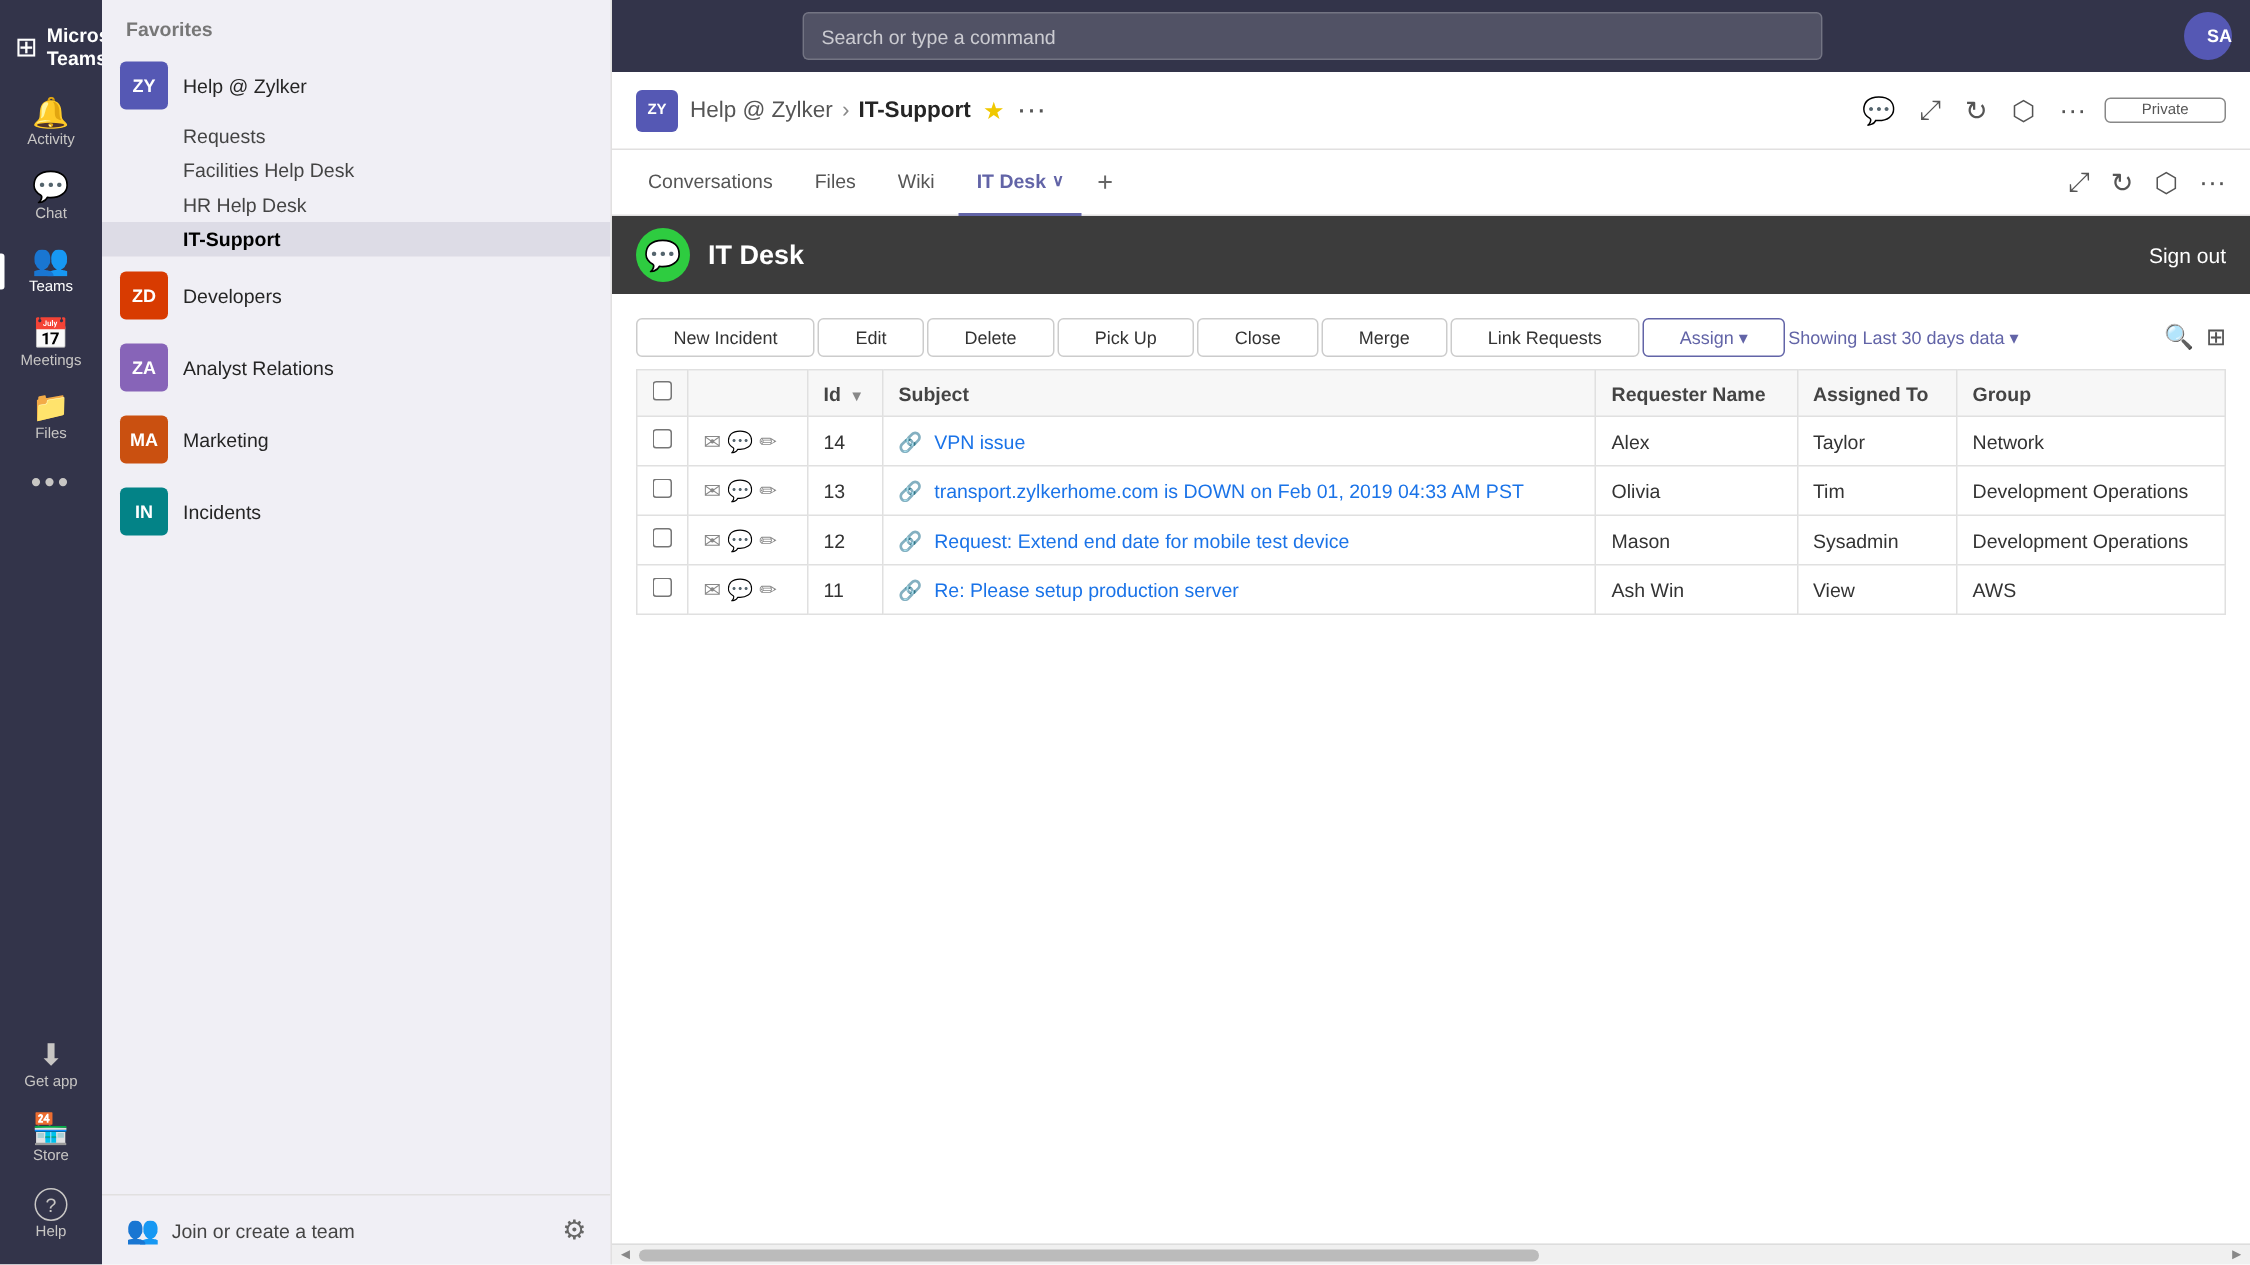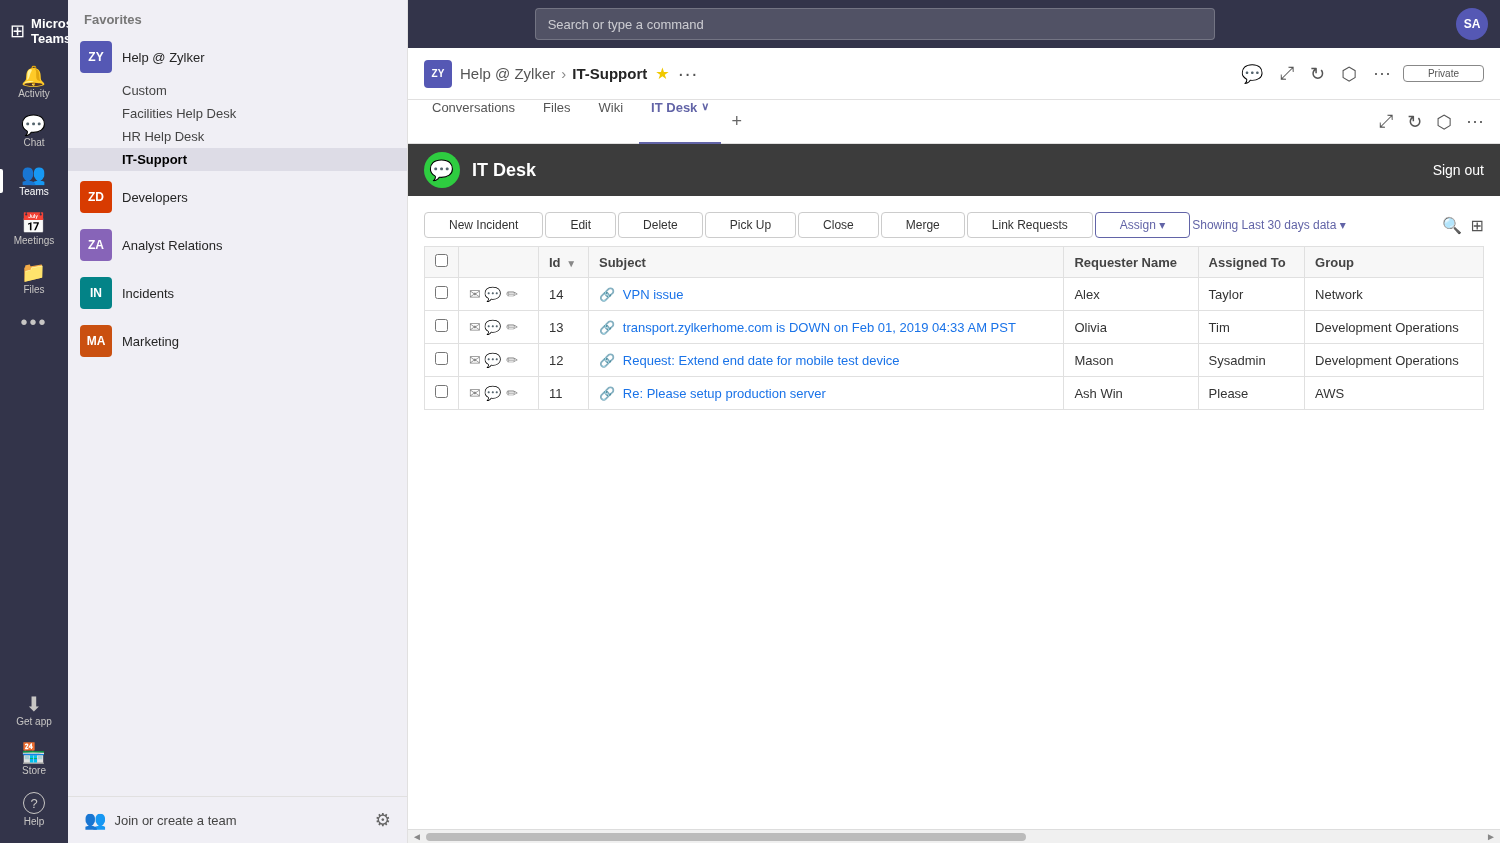--- a/index.html
+++ b/index.html
@@ -154,21 +154,21 @@
       margin: 0 auto;
     }
     .user-avatar-top {
       width: 32px;
       height: 32px;
       border-radius: 50%;
       background: #5558b4;
       color: white;
       display: flex;
       align-items: center;
-      justify-content: center;
+      justify-content: flex-end;
       font-size: 12px;
       font-weight: 700;
       cursor: pointer;
       margin-left: auto;
     }
 
     
     .channel-header {
       height: 52px;
       display: flex;
@@ -219,20 +219,21 @@
       align-items: center;
       padding: 0 12px;
       border-bottom: 1px solid #e1e0e0;
       gap: 4px;
       flex-shrink: 0;
     }
     .tab {
       padding: 0 12px;
       height: 44px;
       display: flex;
+      align-items: center;
       font-size: 13px;
       color: #555;
       cursor: pointer;
       border-bottom: 2px solid transparent;
       white-space: nowrap;
     }
     .tab.active { color: #6264a7; border-bottom-color: #6264a7; font-weight: 600; }
     .tab-add { color: #666; font-size: 18px; cursor: pointer; padding: 4px 6px; border-radius: 4px; }
     .tab-chevron { font-size: 11px; margin-left: 4px; }
     .tabs-right { margin-left: auto; display: flex; align-items: center; gap: 6px; }
@@ -455,21 +456,21 @@
   <div class="teams-sidebar-header">Favorites</div>
   <div class="team-list">
 
     <div class="team-group">
       <div class="team-item">
         <div class="team-avatar" style="background:#5558b4;">ZY</div>
         <span class="team-name">Help @ Zylker</span>
         <span class="team-more">···</span>
       </div>
       <div class="channel-item">
-        <span>Custom</span>
+        <span>Requests</span>
       </div>
       <div class="channel-item">
         <span>Facilities Help Desk</span>
       </div>
       <div class="channel-item">
         <span>HR Help Desk</span>
       </div>
       <div class="channel-item active">
         <span>IT-Support</span>
       </div>
@@ -486,30 +487,30 @@
     <div class="team-group">
       <div class="team-item">
         <div class="team-avatar" style="background:#8764b8;">ZA</div>
         <span class="team-name">Analyst Relations</span>
         <span class="team-more">···</span>
       </div>
     </div>
 
     <div class="team-group">
       <div class="team-item">
+        <div class="team-avatar" style="background:#ca5010;">MA</div>
+        <span class="team-name">Marketing</span>
+        <span class="team-more">···</span>
+      </div>
+    </div>
+
+    <div class="team-group">
+      <div class="team-item">
         <div class="team-avatar" style="background:#038387;">IN</div>
         <span class="team-name">Incidents</span>
-        <span class="team-more">···</span>
-      </div>
-    </div>
-
-    <div class="team-group">
-      <div class="team-item">
-        <div class="team-avatar" style="background:#ca5010;">MA</div>
-        <span class="team-name">Marketing</span>
         <span class="team-more">···</span>
       </div>
     </div>
   </div>
 
   <div class="sidebar-bottom">
     <span style="display:flex;align-items:center;gap:8px;">
       <span style="font-size:18px;">👥</span>
       <span>Join or create a team</span>
     </span>
@@ -678,21 +679,21 @@
                   <span class="row-icon">💬</span>
                   <span class="row-icon">✏</span>
                 </div>
               </td>
               <td class="id-cell">11</td>
               <td class="subject-cell">
                 <span style="color:#1a73e8;margin-right:4px;">🔗</span>
                 <span class="subject-link">Re: Please setup production server</span>
               </td>
               <td>Ash Win</td>
-              <td>Please</td>
+              <td>View</td>
               <td>AWS</td>
             </tr>
           </tbody>
         </table>
       </div>
     </div>
 
     <div class="bottom-scrollbar">
       <span class="scroll-arrow">◄</span>
       <div class="scrollbar-thumb"></div>

